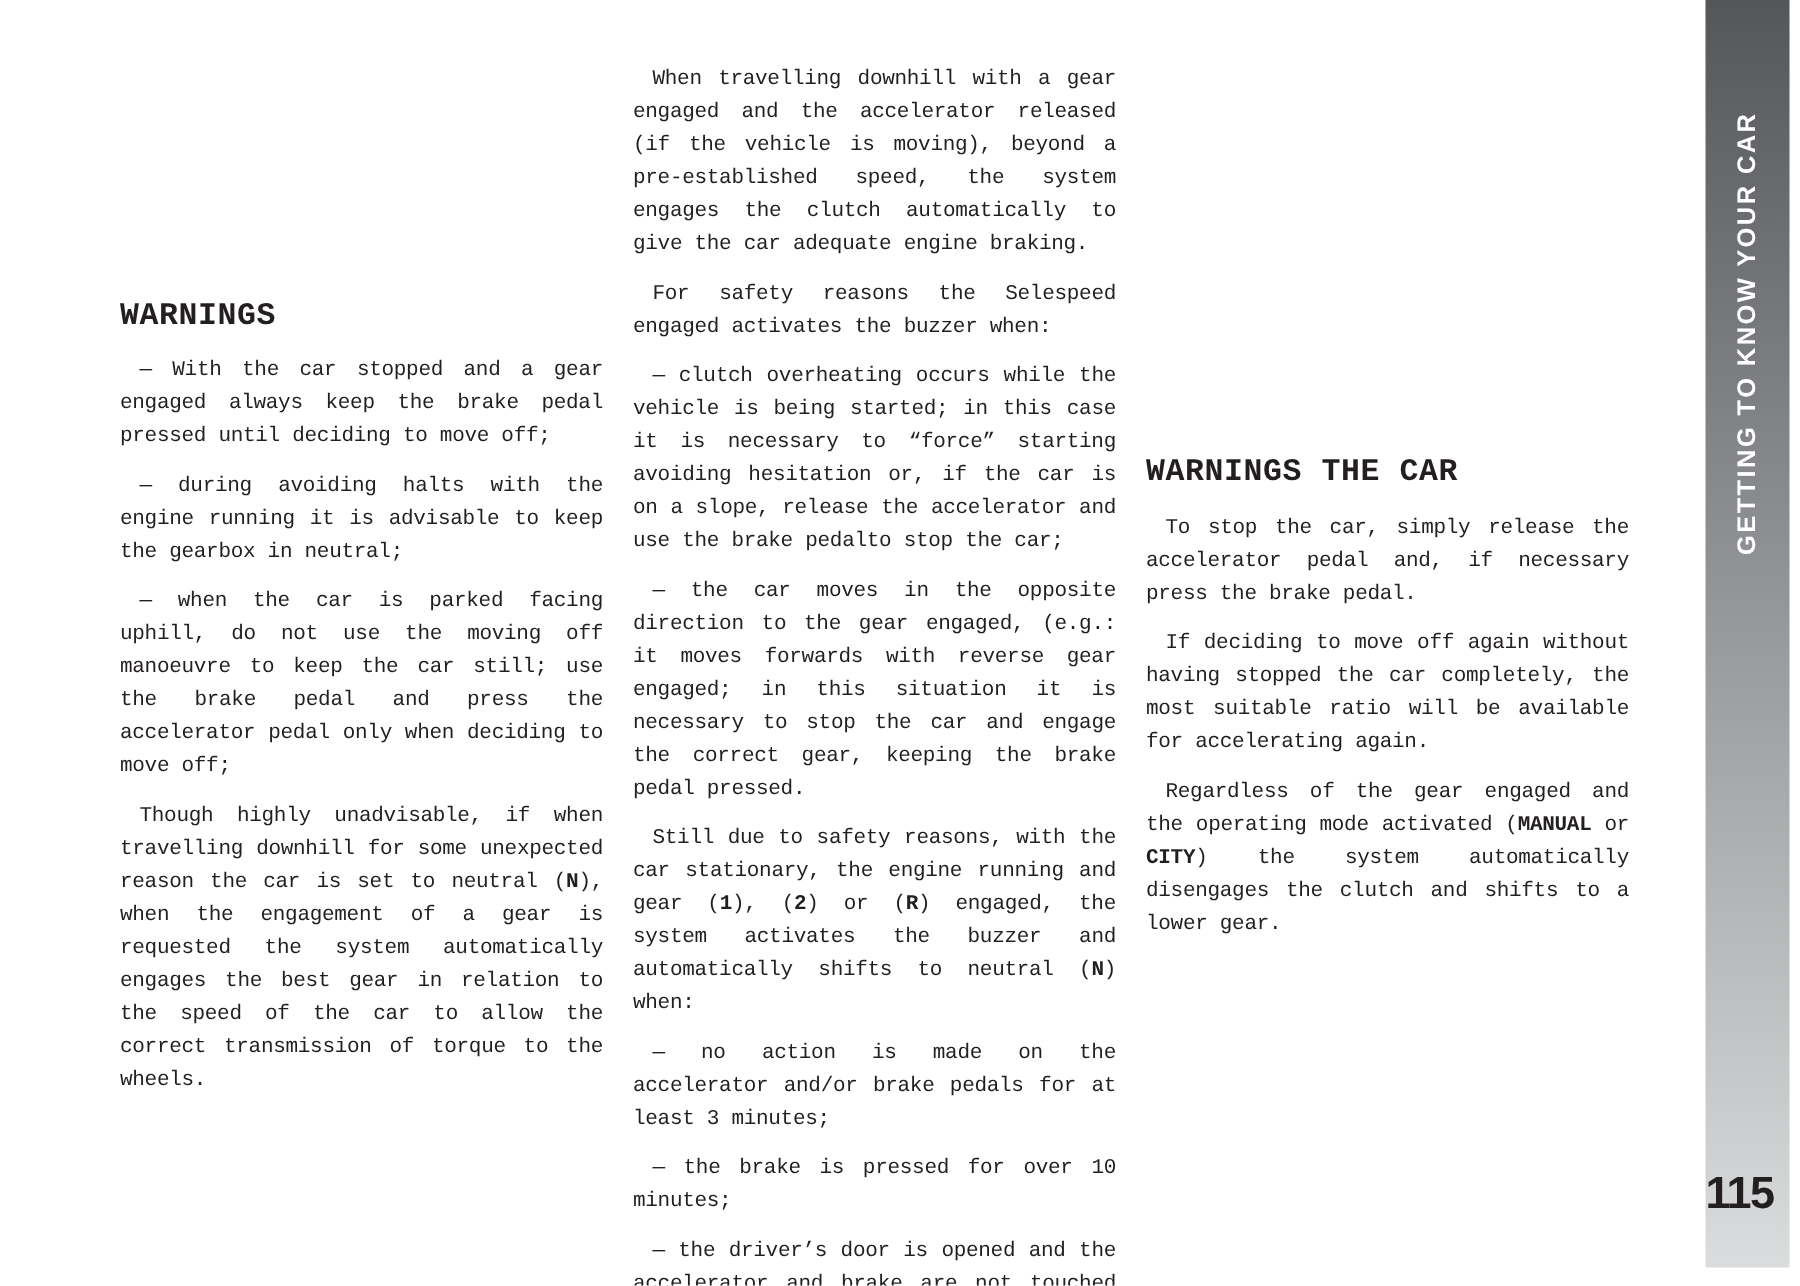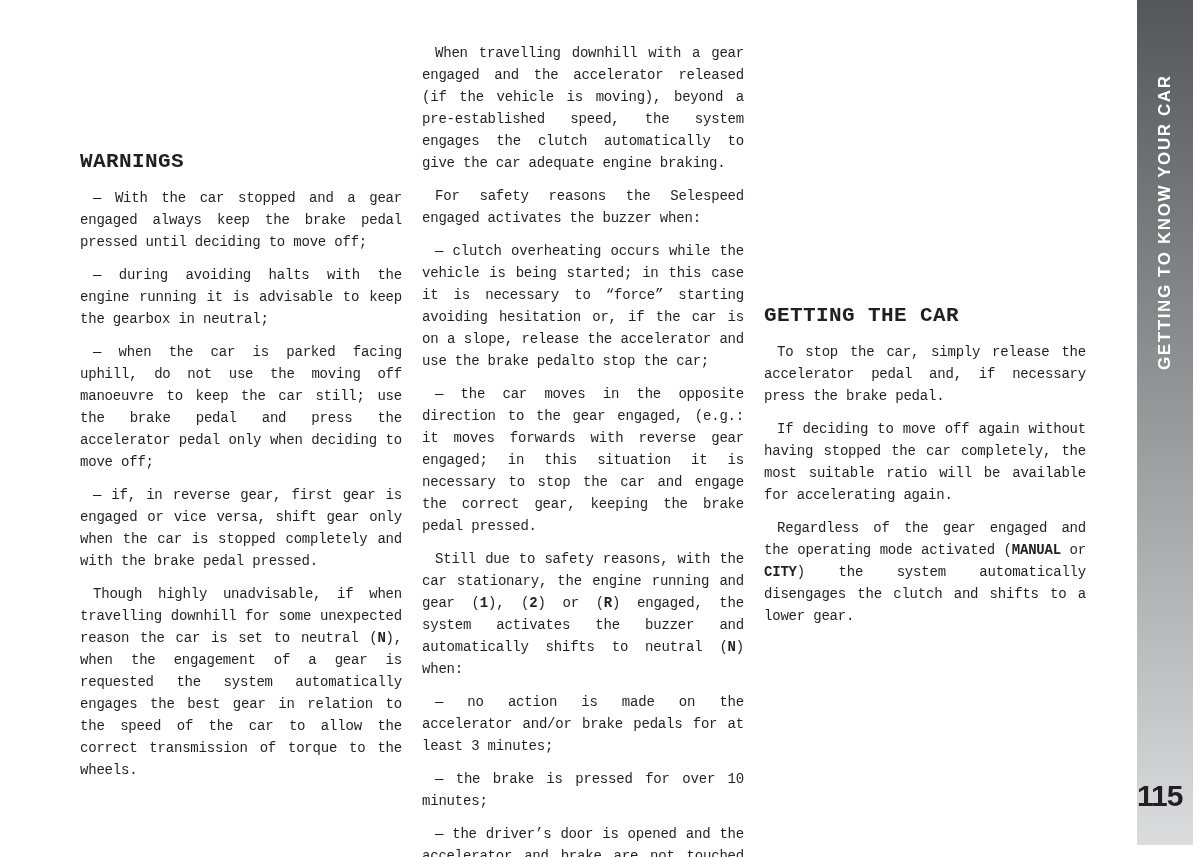--- a/index.html
+++ b/index.html
@@ -60,35 +60,34 @@
 </head>
 <body>
 
 <div class="page">
   <div class="content">
     <section class="col">
         <h2 class="heading">WARNINGS</h2>
         <p>— With the car stopped and a gear engaged always keep the brake pedal pressed until deciding to move off;</p>
         <p>— during avoiding halts with the engine running it is advisable to keep the gearbox in neutral;</p>
         <p>— when the car is parked facing uphill, do not use the moving off manoeuvre to keep the car still; use the brake pedal and press the accelerator pedal only when deciding to move off;</p>
-        <p>— if, in reverse gear, first gear is engaged or vice versa, shift gear only when the car is stopped completely and with the brake pedal pressed.</p>
         <p>Though highly unadvisable, if when travelling downhill for some unexpected reason the car is set to neutral (<strong>N</strong>), when the engagement of a gear is requested the system automatically engages the best gear in relation to the speed of the car to allow the correct transmission of torque to the wheels.</p>
       </section>
     <section class="col">
         <p>When travelling downhill with a gear engaged and the accelerator released (if the vehicle is moving), beyond a pre-established speed, the system engages the clutch automatically to give the car adequate engine braking.</p>
         <p>For safety reasons the Selespeed engaged activates the buzzer when:</p>
         <p>— clutch overheating occurs while the vehicle is being started; in this case it is necessary to “force” starting avoiding hesitation or, if the car is on a slope, release the accelerator and use the brake pedalto stop the car;</p>
         <p>— the car moves in the opposite direction to the gear engaged, (e.g.: it moves forwards with reverse gear engaged; in this situation it is necessary to stop the car and engage the correct gear, keeping the brake pedal pressed.</p>
         <p>Still due to safety reasons, with the car stationary, the engine running and gear (<strong>1</strong>), (<strong>2</strong>) or (<strong>R</strong>) engaged, the system activates the buzzer and automatically shifts to neutral (<strong>N</strong>) when:</p>
         <p>— no action is made on the accelerator and/or brake pedals for at least 3 minutes;</p>
         <p>— the brake is pressed for over 10 minutes;</p>
         <p>— the driver’s door is opened and the accelerator and brake are not touched for at least 2 second.</p>
       </section>
     <section class="col">
-        <h2 class="heading">GETTING THE CAR</h2>
+        <h2 class="heading">WARNINGS THE CAR</h2>
         <p>To stop the car, simply release the accelerator pedal and, if necessary press the brake pedal.</p>
         <p>If deciding to move off again without having stopped the car completely, the most suitable ratio will be available for accelerating again.</p>
         <p>Regardless of the gear engaged and the operating mode activated (<strong>MANUAL</strong> or <strong>CITY</strong>) the system automatically disengages the clutch and shifts to a lower gear.</p>
       </section>
   </div>
 
   <aside class="sidebar">
     <div class="sidebar-label">GETTING TO KNOW YOUR CAR</div>
     <div class="page-number">115</div>
   </aside>

